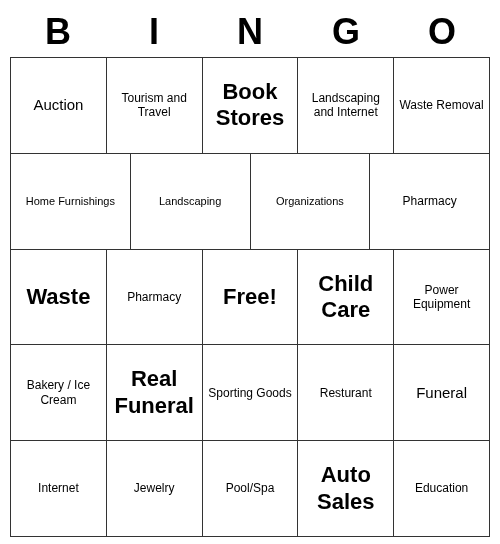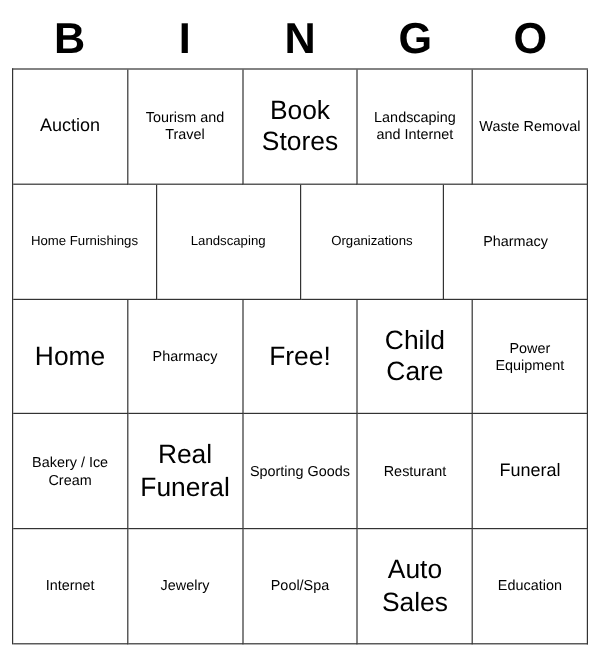--- a/index.html
+++ b/index.html
@@ -64,21 +64,21 @@
       padding: 4px;
       font-family: Arial, sans-serif;
     }
 
     .cell-text {
       line-height: 1.2;
     }
 
     .size-large {
       font-size: 22px;
-      font-weight: normal;
+      font-weight: bold;
     }
 
     .size-medium {
       font-size: 15px;
     }
 
     .size-small {
       font-size: 12px;
     }
 
@@ -124,21 +124,21 @@
         </div>
         <div class="bingo-cell">
           <span class="cell-text size-xsmall">Organizations</span>
         </div>
         <div class="bingo-cell">
           <span class="cell-text size-small">Pharmacy</span>
         </div>
       </div>
       <div class="bingo-row">
         <div class="bingo-cell">
-          <span class="cell-text size-large">Home</span>
+          <span class="cell-text size-large">Waste</span>
         </div>
         <div class="bingo-cell">
           <span class="cell-text size-small">Pharmacy</span>
         </div>
         <div class="bingo-cell">
           <span class="cell-text size-large">Free!</span>
         </div>
         <div class="bingo-cell">
           <span class="cell-text size-large">Child Care</span>
         </div>

